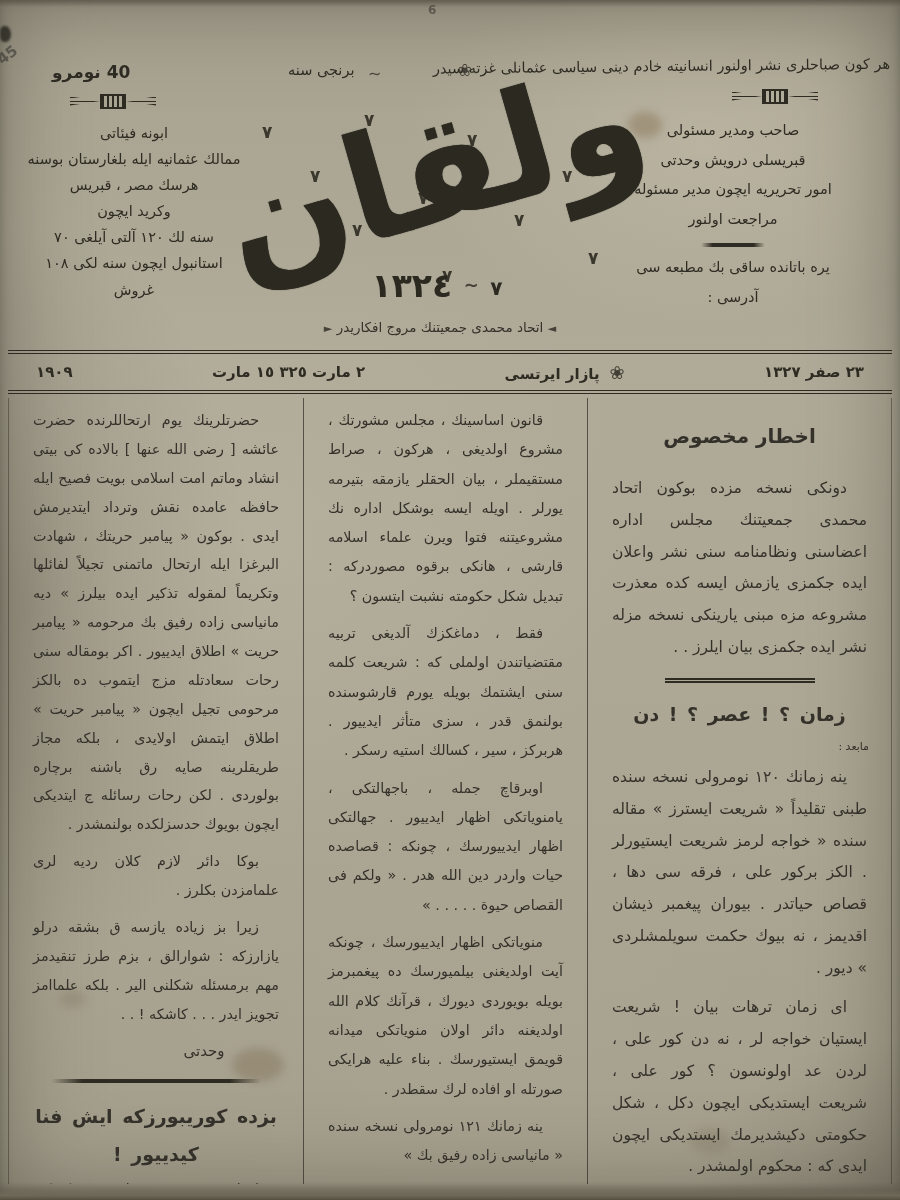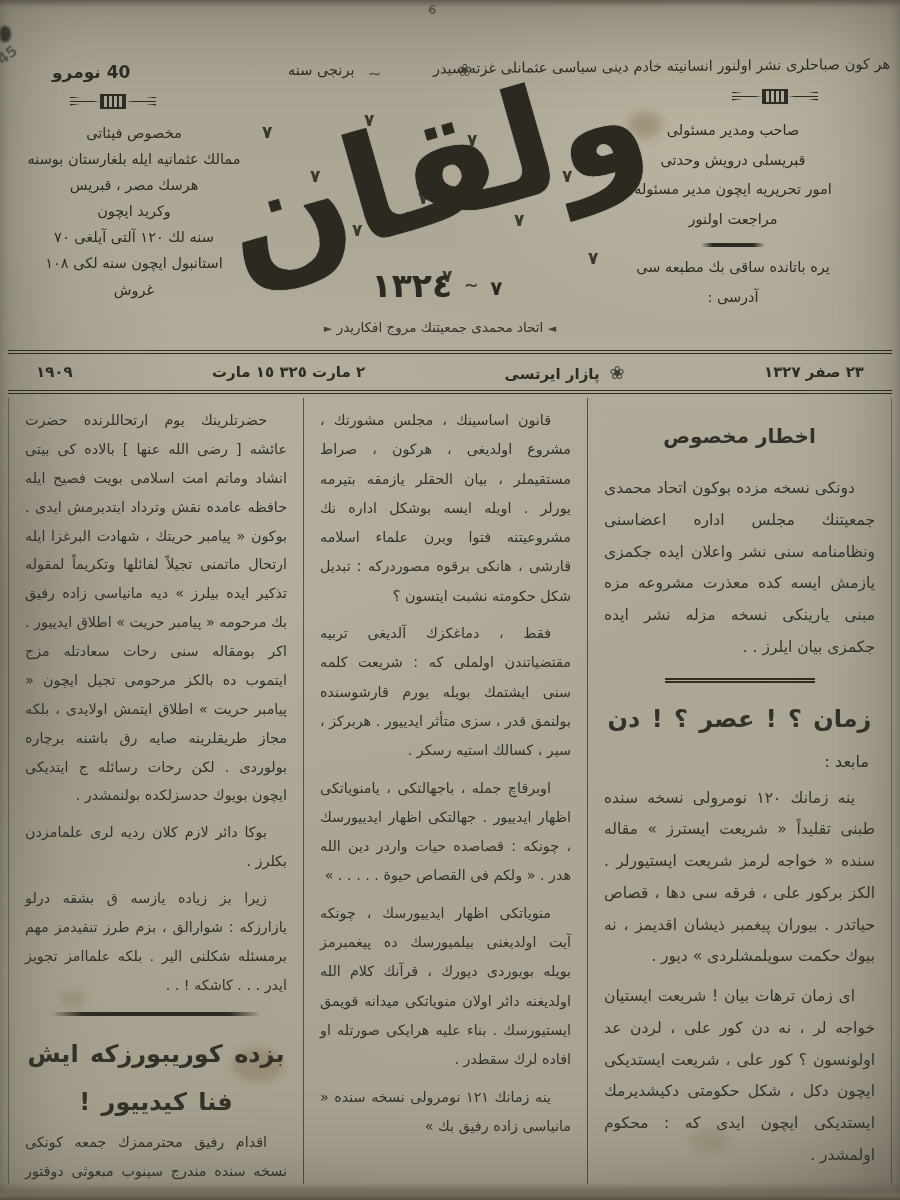--- a/index.html
+++ b/index.html
@@ -71,24 +71,24 @@
     position:absolute;left:8px;right:8px;top:398px;bottom:16px;z-index:2;
     display:flex;flex-direction:row;overflow:hidden;
     border-left:1px solid rgba(45,42,34,.45);
     border-right:1px solid rgba(45,42,34,.45);
   }
   .col{box-sizing:border-box;padding:8px 16px 0;text-align:justify;}
   .col + .col{border-right:1px solid rgba(45,42,34,.7);}
   .col-r{width:303px;font-size:15.5px;line-height:2.05;}
   .col-m{width:284px;font-size:14.3px;line-height:2.05;}
   .col-l{flex:1;font-size:14.3px;line-height:2.02;}
-  .col p{margin:0 0 8px;text-indent:20px;}
+  .col p{margin:0 8px 8px;text-indent:20px;}
   .art-title{font-size:20px;text-align:center;font-weight:600;margin:10px 0 16px;text-indent:0;letter-spacing:1px;}
-  .art-title2{font-size:24px;text-align:center;font-weight:700;margin:12px 0 2px;text-indent:0;word-spacing:3px;}
-  .cont-label{font-size:16px;margin:0 6px 4px 0;text-indent:0;}
+  .art-title2{font-size:19px;text-align:center;font-weight:700;margin:12px 0 2px;text-indent:0;word-spacing:3px;}
+  .cont-label{font-size:11px;margin:0 6px 4px 0;text-indent:0;}
   .heavy-rule{width:150px;height:5px;margin:14px auto 12px;border-top:2px solid #2e2b22;border-bottom:2px solid #2e2b22;box-sizing:border-box;}
   .taper-rule{width:210px;height:4px;margin:12px auto 14px;background:linear-gradient(90deg,transparent,#2e2b22 15%,#2e2b22 85%,transparent);border-radius:2px;}
   .sig{text-indent:0 !important;text-align:center;padding-left:96px;margin:6px 0 4px !important;font-size:15px;}
   
   .stain{position:absolute;border-radius:50%;filter:blur(4px);}
   .stain.s1{right:238px;top:112px;width:34px;height:26px;background:rgba(112,84,48,.30);}
   .stain.s2{left:232px;top:1048px;width:52px;height:34px;background:rgba(104,82,52,.26);}
   .stain.s3{left:690px;top:1128px;width:40px;height:26px;background:rgba(100,88,62,.18);}
   .stain.s4{left:60px;top:990px;width:26px;height:18px;background:rgba(96,78,50,.18);}
   .bottom-edge{
@@ -142,21 +142,21 @@
       <span>١٣٢٤</span>
     </div>
     <div class="society">
       <span class="orn">◄</span>
       <span>اتحاد محمدى جمعيتنك مروج افكاريدر</span>
       <span class="orn">►</span>
     </div>
   </div>
 
   <div class="infoblock sub-block ink">
-    <div>مخصوص فيئاتى</div>
+    <div>ابونه فيئاتى</div>
     <div>ممالك عثمانيه ايله بلغارستان بوسنه</div>
     <div>هرسك مصر ، قبريس</div>
     <div>وكريد ايچون</div>
     <div>سنه لك ١٢٠ آلتى آيلغى ٧٠</div>
     <div>استانبول ايچون سنه لكى ١٠٨</div>
     <div>غروش</div>
   </div>
 
   <div class="infoblock mgmt-block ink">
     <div>صاحب ومدير مسئولى</div>
@@ -194,20 +194,21 @@
       <p>اوبرقاچ جمله ، باجهالتكى ، يامنوياتكى اظهار ايدييور . جهالتكى اظهار ايدييورسك ، چونكه : قصاصده حيات واردر دين الله هدر . « ولكم فى القصاص حيوة . . . . . »</p>
       <p>منوياتكى اظهار ايدييورسك ، چونكه آيت اولديغنى بيلميورسك ده پيغمبرمز بويله بويوردى ديورك ، قرآنك كلام الله اولديغنه دائر اولان منوياتكى ميدانه قويمق ايستيورسك . بناء عليه هرايكى صورتله او افاده لرك سقطدر .</p>
       <p>ينه زمانك ١٢١ نومرولى نسخه سنده « مانياسى زاده رفيق بك »</p>
 
     </div>
 
     <div class="col col-l">
       <p>حضرتلرينك يوم ارتحاللرنده حضرت عائشه [ رضى الله عنها ] بالاده كى بيتى انشاد وماتم امت اسلامى بويت فصيح ايله حافظه عامده نقش وترداد ايتديرمش ايدى . بوكون « پيامبر حريتك ، شهادت البرغزا ايله ارتحال ماتمنى تجيلاً لفائلها وتكريماً لمقوله تذكير ايده بيلرز » ديه مانياسى زاده رفيق بك مرحومه « پيامبر حريت » اطلاق ايدييور . اكر بومقاله سنى رحات سعادتله مزج ايتموب ده بالكز مرحومى تجيل ايچون « پيامبر حريت » اطلاق ايتمش اولايدى ، بلكه مجاز طريقلرينه صايه رق باشنه برچاره بولوردى . لكن رحات رسائله ج ايتديكى ايچون بويوك حدسزلكده بولنمشدر .</p>
       <p>بوكا دائر لازم كلان رديه لرى علمامزدن بكلرز .</p>
       <p>زيرا بز زياده يازسه ق بشقه درلو يازارزكه : شوارالق ، بزم طرز تنقيدمز مهم برمسئله شكلنى الير . بلكه علماامز تجويز ايدر . . . كاشكه ! . .</p>
+      <p class="sig">وحدتى</p>
       <div class="taper-rule"></div>
       <div class="art-title2">بزده كوريبورزكه ايش فنا كيدييور !</div>
       <p>اقدام رفيق محترممزك جمعه كونكى نسخه سنده مندرج سينوب مبعوثى دوقتور رضا نور بكك « كوريبورمكه ايش فنا كيدييور » مقاله سى حقنده كو بانه لرى قارئينمز طرفلرندن بك چوق تقديرلره</p>
     </div>
 
   </div>
 
   <div class="stain s1"></div>
   <div class="stain s2"></div>
   <div class="stain s3"></div>

